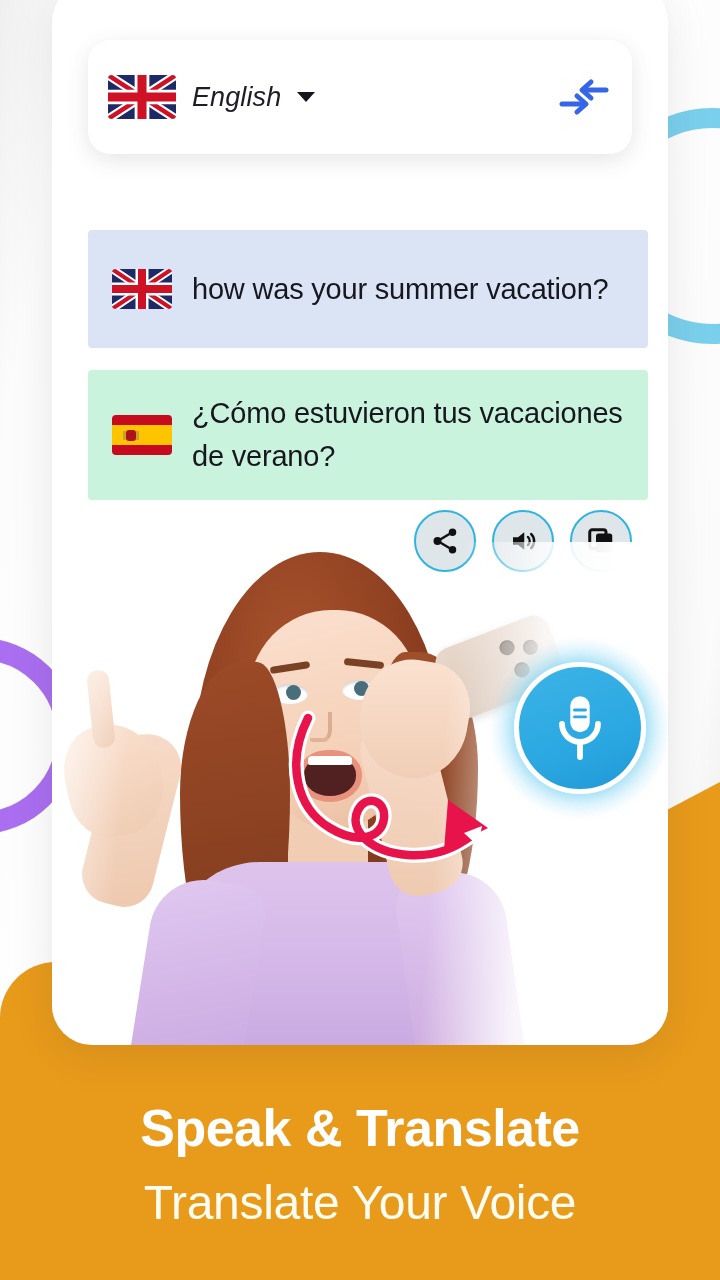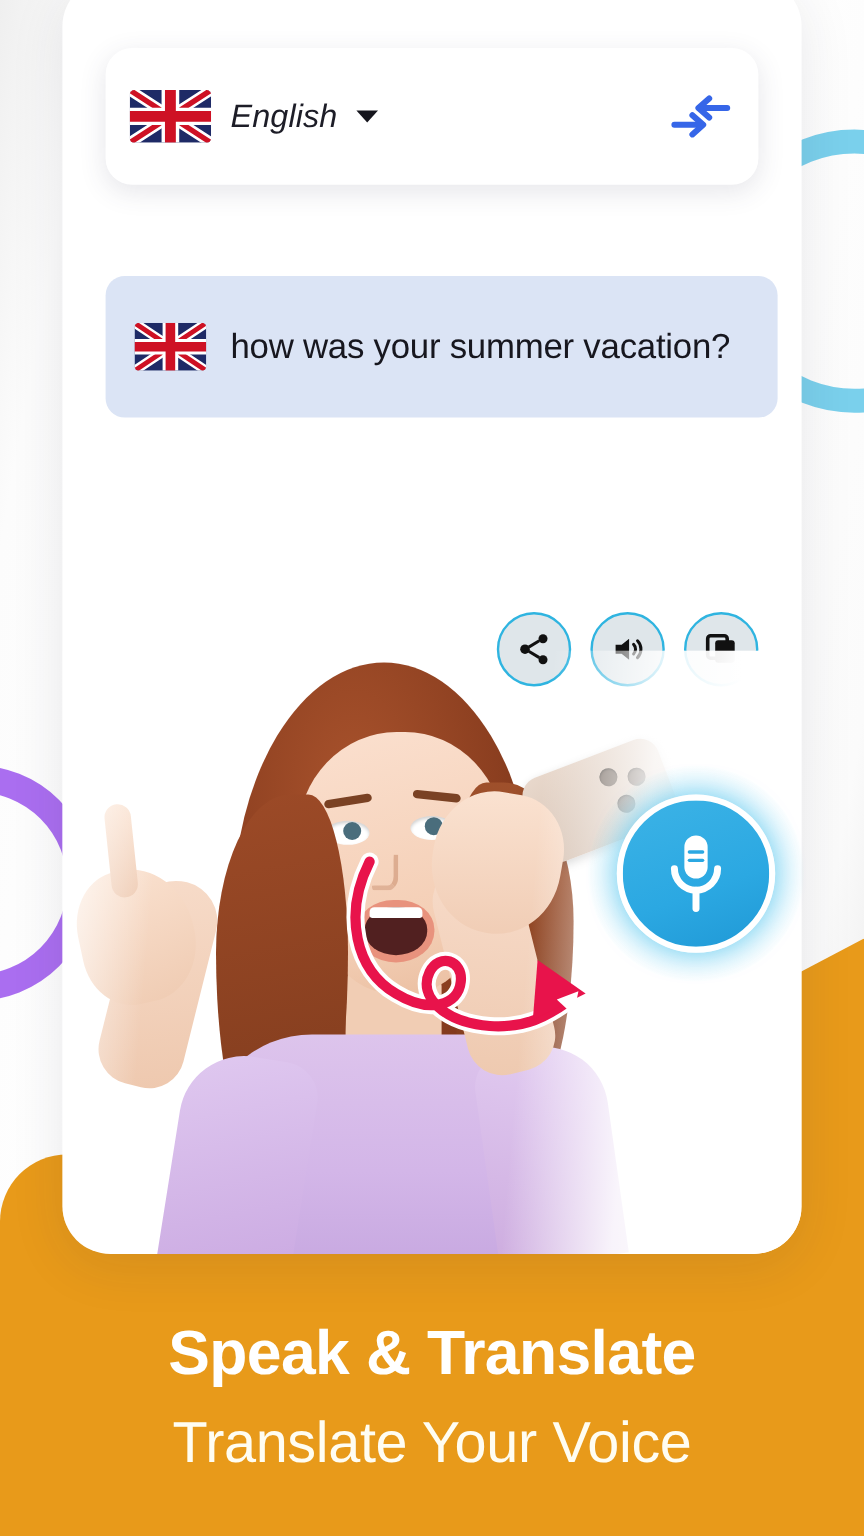--- a/index.html
+++ b/index.html
@@ -126,21 +126,21 @@
   .flag { display: block; border-radius: 4px; overflow: hidden; flex: none; }
   .flag-uk-lg { width: 68px; height: 44px; }
   .flag-es-lg { width: 68px; height: 44px; }
   .flag-bubble { width: 60px; height: 40px; }
 
   
   .bubble {
     position: absolute;
     left: 36px;
     width: 560px;
-    border-radius: 16px;
+    border-radius: 4px;
     display: flex;
     align-items: center;
     gap: 20px;
     padding: 22px 24px;
   }
   .bubble-source { top: 248px; background: #dbe4f5; min-height: 118px; }
   .bubble-target { top: 388px; background: #caf3dd; min-height: 130px; }
 
   .bubble-text {
     font-size: 29px;
@@ -403,20 +403,34 @@
         <rect width="60" height="40" fill="#1e2a66"></rect>
         <path d="M0,0 L60,40 M60,0 L0,40" stroke="#fff" stroke-width="8"></path>
         <path d="M0,0 L60,40 M60,0 L0,40" stroke="#ce1124" stroke-width="4"></path>
         <path d="M30,0 L30,40 M0,20 L60,20" stroke="#fff" stroke-width="13"></path>
         <path d="M30,0 L30,40 M0,20 L60,20" stroke="#ce1124" stroke-width="8"></path>
       </svg>
     </span>
     <span class="bubble-text">how was your summer vacation?</span>
   </div>
 
+  <div class="bubble bubble-target">
+    <span class="flag flag-bubble">
+      <svg viewBox="0 0 60 40" width="60" height="40" preserveAspectRatio="none">
+        <rect width="60" height="40" fill="#c60b1e"></rect>
+        <rect y="10" width="60" height="20" fill="#ffc400"></rect>
+        <g transform="translate(11,13)">
+          <rect x="3" y="2" width="10" height="11" rx="3" fill="#ad1519"></rect>
+          <rect x="0" y="3" width="3" height="9" fill="#c8a02c"></rect>
+          <rect x="13" y="3" width="3" height="9" fill="#c8a02c"></rect>
+        </g>
+      </svg>
+    </span>
+    <span class="bubble-text">¿Cómo estuvieron tus vacaciones de verano?</span>
+  </div>
 
   <div class="actions">
 
     <div class="action-btn">
       <svg width="30" height="30" viewBox="0 0 24 24">
         <g fill="#111">
           <circle cx="18" cy="5" r="3"></circle>
             <circle cx="18" cy="19" r="3"></circle>
             <circle cx="6" cy="12" r="3.2"></circle>
         </g>

